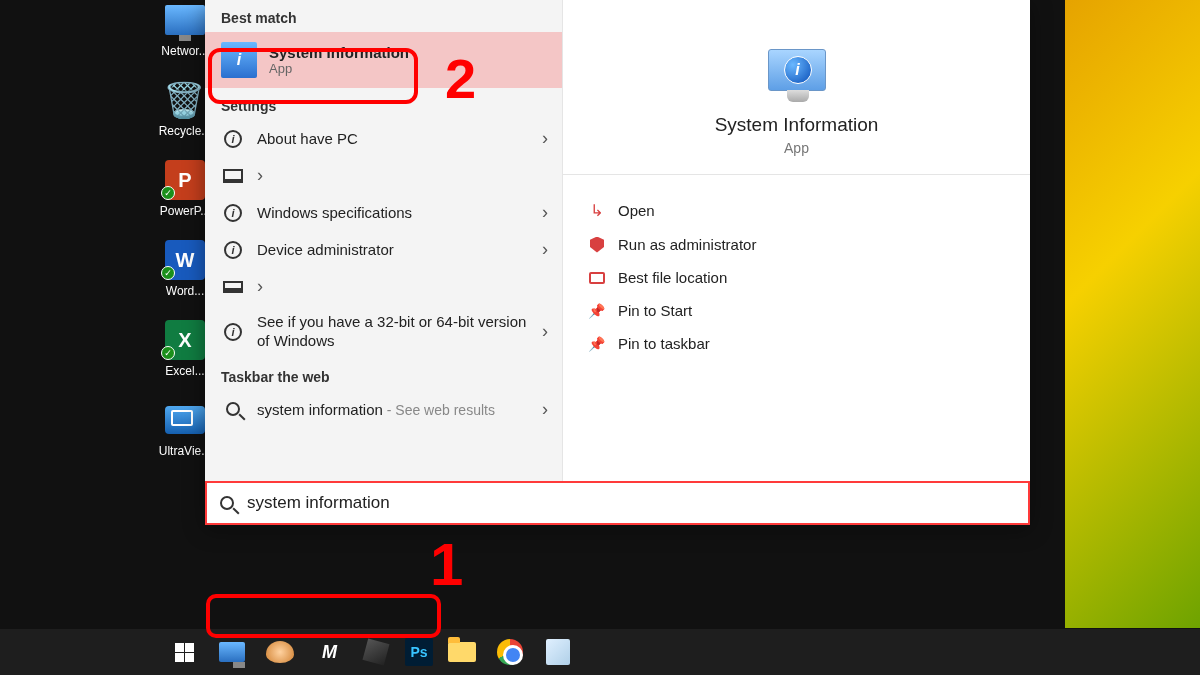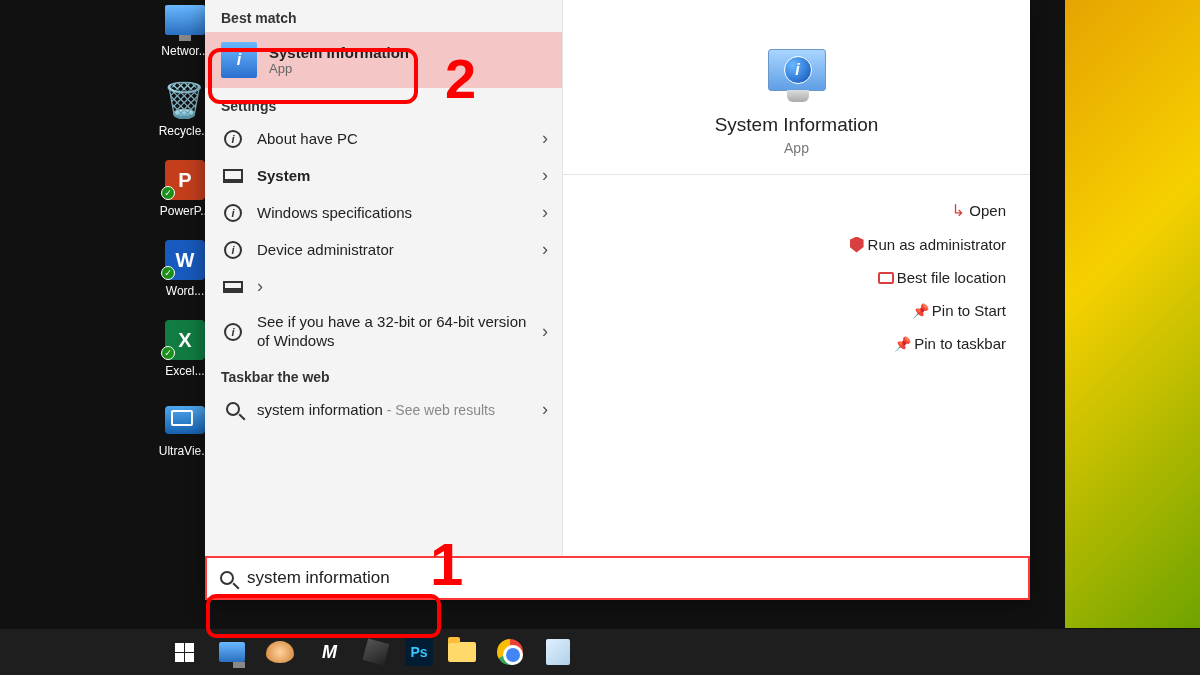--- a/index.html
+++ b/index.html
@@ -11,21 +11,21 @@
   background: linear-gradient(135deg,#e6a300 0%,#f6d000 40%,#6ea300 100%); }
 
 
 .desktop { position: absolute; left: 150px; top: 0; width: 70px; }
 .dicon { width: 70px; text-align: center; color: #fff; font-size: 12px; margin-bottom: 22px; display:flex; flex-direction:column; align-items:center; gap:4px;}
 .dicon .glyph { width:48px; height:40px; display:flex; align-items:center; justify-content:center; }
 .badge { position:absolute; width:14px; height:14px; background:#1a8f1a; border-radius:50%; border:1px solid #fff; display:flex; align-items:center; justify-content:center; color:#fff; font-size:9px; margin-left:-34px; margin-top:26px;}
 .app-tile { width:40px; height:40px; border-radius:4px; display:flex; align-items:center; justify-content:center; color:#fff; font-weight:700; font-size:20px;}
 
 
-.panel { position: absolute; left: 205px; top: 0; width: 825px; height: 600px; background: #fff; box-shadow: 0 4px 20px rgba(0,0,0,.4); display:flex; flex-direction:column;}
+.panel { position: absolute; left: 205px; top: 0; width: 825px; height: 525px; background: #fff; box-shadow: 0 4px 20px rgba(0,0,0,.4); display:flex; flex-direction:column;}
 .panel-body { flex:1; display:flex; }
 .left { width: 358px; background:#f4f4f4; border-right:1px solid #e5e5e5; overflow:hidden;}
 .right { flex:1; background:#fff; display:flex; flex-direction:column; }
 
 .section-label { font-size:14px; font-weight:600; color:#333; padding:10px 16px 6px; }
 .result { display:flex; align-items:center; padding:8px 14px 8px 16px; position:relative; }
 .result .ric { width:24px; display:flex; justify-content:center; margin-right:12px; color:#333;}
 .result .txt { flex:1; font-size:15px; color:#222; }
 .result .sub { font-size:13px; color:#666; }
 .result .chev { color:#555; font-size:18px; }
@@ -44,21 +44,21 @@
 
 .right-hdr { display:flex; flex-direction:column; align-items:center; padding:40px 0 18px; border-bottom:1px solid #e5e5e5;}
 .app-large { width:72px; height:60px; display:flex; align-items:center; justify-content:center; margin-bottom:14px;}
 .monitor-lg{ width:58px; height:42px; background:linear-gradient(#a9d5ff,#5e9fe6); border:1px solid #6a96c8; border-radius:3px; position:relative;}
 .monitor-lg::after{content:""; position:absolute; bottom:-12px; left:18px; width:22px; height:12px; background:linear-gradient(#ddd,#aaa); border-radius:0 0 6px 6px;}
 .monitor-lg .info-ball{ width:28px; height:28px; background:radial-gradient(circle at 30% 30%, #6ab8ff, #0a4fb8); border-radius:50%; position:absolute; top:6px; left:15px; color:#fff; display:flex; align-items:center; justify-content:center; font-style:italic; font-weight:700; font-size:16px; border:1px solid #fff;}
 .right-title { font-size:19px; color:#222; }
 .right-sub { font-size:14px; color:#777; margin-top:4px;}
 
 .actions { padding: 18px 24px; }
-.action { display:flex; align-items:center; gap:1px; padding:8px 0; font-size:15px; color:#222;justify-content:flex-end; }
+.action { display:flex; align-items:center; gap:11px; padding:8px 0; font-size:15px; color:#222; }
 .action .aic { width:20px; color:#d84040; display:flex; justify-content:center; }
 
 .websub { color:#888; font-size:14px; }
 
 
 .search-row { height:44px; border:2px solid #ff3a3a; display:flex; align-items:center; background:#fff;}
 .search-row .sic { width:40px; display:flex; align-items:center; justify-content:center;}
 .search-row input { border:none; outline:none; font-size:17px; flex:1; background:transparent; color:#222; }
 .annot1-box { position:absolute; left:206px; top:594px; width:235px; height:44px; border:4px solid #ff0000; border-radius:10px; z-index:60; pointer-events:none;}
 .annot1-num { position:absolute; left:430px; top:530px; color:#ff0000; font-size:60px; font-weight:700; z-index:60; pointer-events:none;}
@@ -154,21 +154,20 @@
         <div class="ric">
             <span class="circ-i">i</span>
           </div>
         <div class="txt">About have PC</div>
         <div class="chev">›</div>
       </div>
       <div class="result bold">
         <div class="ric">
             <span class="monitor-ic"></span>
           </div>
-        <div class="txt">System</div>
         <div class="chev">›</div>
       </div>
       <div class="result">
         <div class="ric">
             <span class="circ-i">i</span>
           </div>
         <div class="txt">Windows specifications</div>
         <div class="chev">›</div>
       </div>
       <div class="result">

